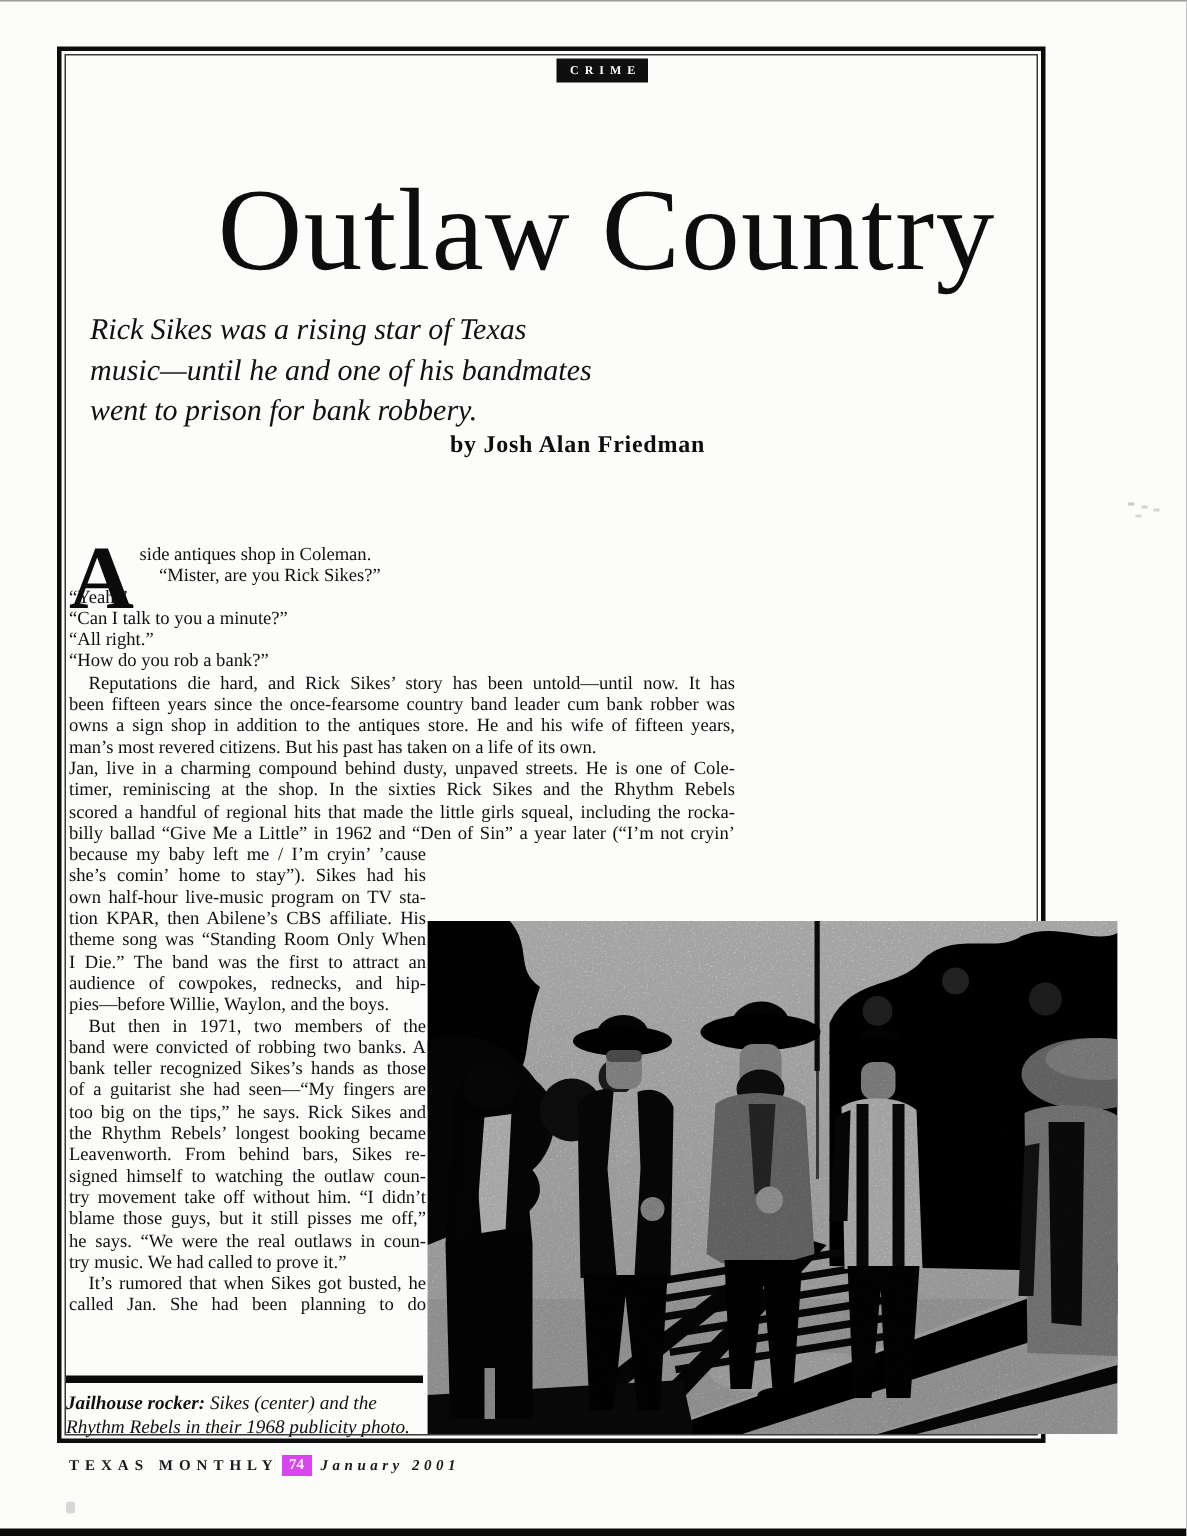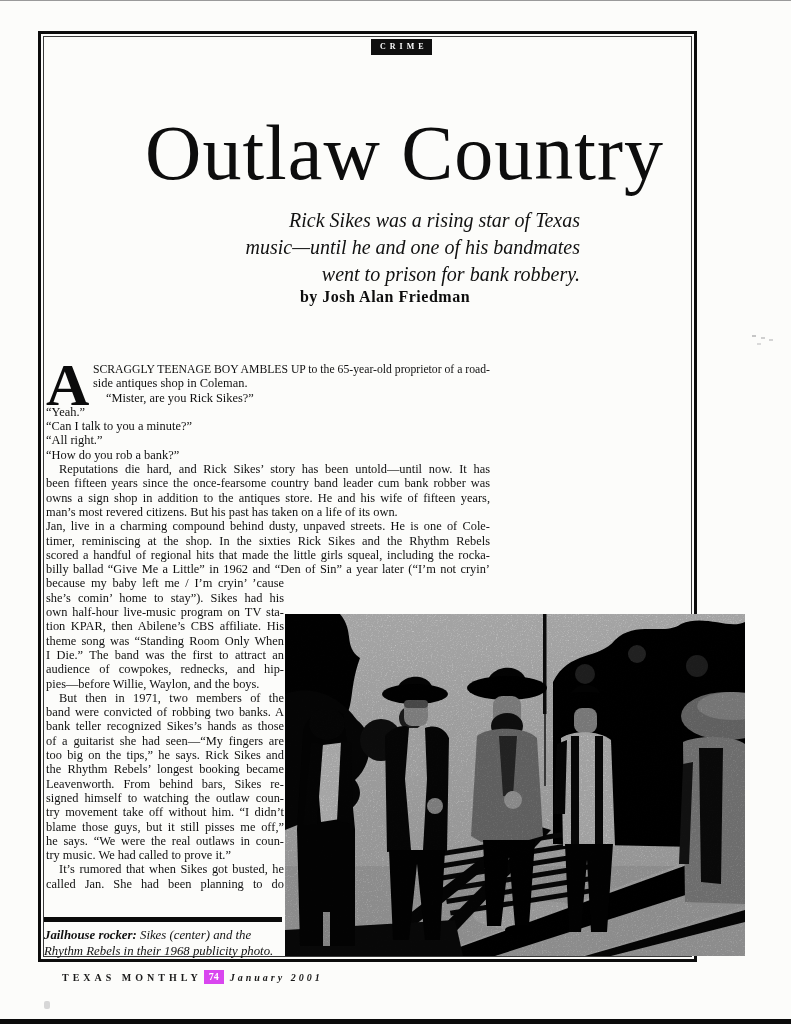--- a/index.html
+++ b/index.html
@@ -7,21 +7,21 @@
         font-family:"Liberation Serif","DejaVu Serif",serif;color:#141414;margin:1px auto;}
   
   .frame{position:absolute;left:38px;top:30px;width:653px;height:925px;border:3px solid #0c0c0c;z-index:1;}
   .frame-inner{position:absolute;inset:2px;border:1px solid #3a3a3a;}
   
   .crime-badge{position:absolute;left:371px;top:38px;z-index:3;background:#0f0f0f;color:#fff;
         font:bold 8px/1 "Liberation Serif",serif;letter-spacing:4px;padding:4px 4px 4px 9px;}
   
   .headline{position:absolute;left:75px;top:113px;width:659px;text-align:center;z-index:2;
         font:normal 78px/1 "Liberation Serif",serif;letter-spacing:1px;color:#0d0d0d;}
-  .deck{position:absolute;left:60px;top:206px;width:520px;text-align:right;z-index:2;
+  .deck{position:absolute;left:60px;top:206px;width:520px;text-align:left;z-index:2;
         font:italic 20px/27px "Liberation Serif",serif;color:#111;}
   .byline{position:absolute;left:105px;top:288px;width:560px;text-align:center;z-index:2;
         font:bold 16px/1 "Liberation Serif",serif;letter-spacing:.5px;color:#0d0d0d;}
   
   .body-text{position:absolute;left:46px;top:361px;width:444px;z-index:2;}
   .block{width:444px;}
   .block.narrow{width:238px;}
   .line{position:relative;height:14.3px;line-height:14.3px;font-size:12.4px;white-space:nowrap;
         text-align:left;color:#101010;}
   .line .txt{display:inline-block;white-space:pre;}
@@ -34,21 +34,21 @@
         filter:grayscale(1) contrast(1.06);}
   .photo svg{display:block;width:100%;height:100%;}
   
   .caption{position:absolute;left:44px;top:916px;width:240px;z-index:6;}
   .caption-rule{width:238px;height:5px;background:#0a0a0a;margin-bottom:6px;}
   .cap-line{height:15.5px;line-height:15.5px;font:italic 12.8px "Liberation Serif",serif;
         color:#101010;white-space:nowrap;}
   .cap-line .txt{display:inline-block;white-space:pre;}
   .cap-lead{font-weight:bold;}
   
-  .footer{position:absolute;left:62px;top:969px;display:flex;align-items:center;z-index:2;
+  .footer{position:absolute;left:46px;top:969px;display:flex;align-items:center;z-index:2;
         font-family:"Liberation Serif","DejaVu Serif",serif;color:#1a1a1a;}
   .footer .mag{font-size:10px;letter-spacing:4px;font-weight:bold;}
   .folio-badge{background:#d946ef;color:#fff;font:bold 10px/1 "Liberation Serif",serif;
         padding:2px 5px;margin:0 6px 0 2px;}
   .footer .issue{font-style:italic;font-size:10px;letter-spacing:3px;font-weight:bold;}
   
   .artifact-right{position:absolute;left:752px;top:334px;width:4px;height:2px;background:#c6c6c6;
         box-shadow:9px 2px 0 #cfcfcf,17px 4px 0 #d4d4d4,5px 8px 0 #dadada;z-index:0;}
   .artifact-speck{position:absolute;left:44px;top:1000px;width:6px;height:8px;background:#d7d7d7;
         border-radius:2px;z-index:0;}
@@ -71,21 +71,20 @@
     <div>Rick Sikes was a rising star of Texas</div>
     <div>music—until he and one of his bandmates</div>
     <div>went to prison for bank robbery.</div>
   </div>
 
   <div class="byline">by Josh Alan Friedman</div>
 
   <div class="body-text">
     <span class="dropcap">A</span>
     <div class="block full">
-        <div class="line fit dc"><span class="txt" style="transform-origin: 0px 50%; transform: scaleX(0.944009);">SCRAGGLY TEENAGE BOY AMBLES UP to the 65-year-old proprietor of a road-</span></div>
         <div class="line fit dc end"><span class="txt">side antiques shop in Coleman.</span></div>
         <div class="line fit dc ind end"><span class="txt">“Mister, are you Rick Sikes?”</span></div>
         <div class="line fit end"><span class="txt">“Yeah.”</span></div>
         <div class="line fit end"><span class="txt">“Can I talk to you a minute?”</span></div>
         <div class="line fit end"><span class="txt">“All right.”</span></div>
         <div class="line fit end"><span class="txt">“How do you rob a bank?”</span></div>
         <div class="line fit ind"><span class="txt" style="word-spacing: 3.65365px;">Reputations die hard, and Rick Sikes’ story has been untold—until now. It has</span></div>
         <div class="line fit"><span class="txt" style="word-spacing: 1.85156px;">been fifteen years since the once-fearsome country band leader cum bank robber was</span></div>
         <div class="line fit"><span class="txt" style="word-spacing: 2.15625px;">owns a sign shop in addition to the antiques store. He and his wife of fifteen years,</span></div>
         <div class="line fit end"><span class="txt">man’s most revered citizens. But his past has taken on a life of its own.</span></div>

